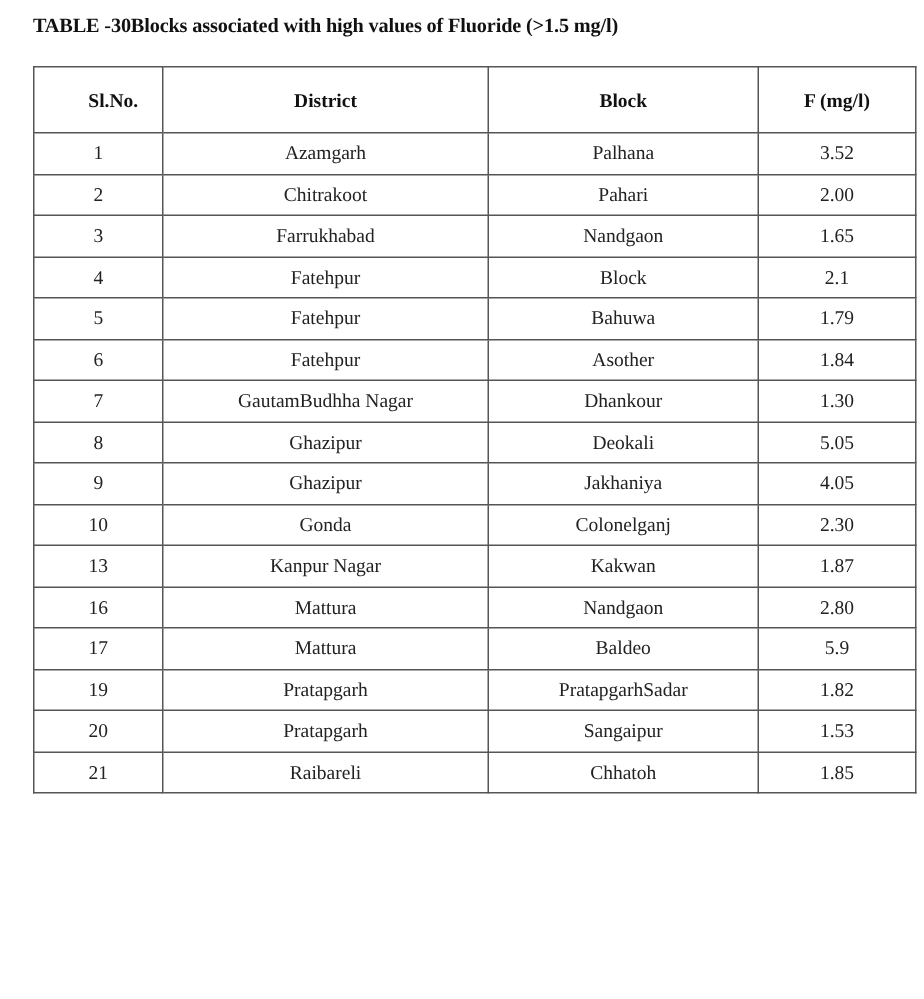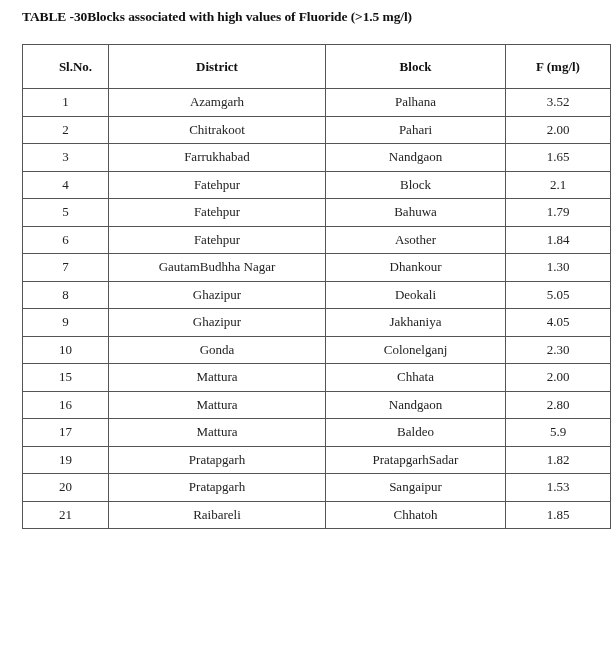--- a/index.html
+++ b/index.html
@@ -135,24 +135,24 @@
         <td class="c-block">Jakhaniya</td>
         <td class="c-f">4.05</td>
       </tr>
       <tr>
         <td class="c-sl">10</td>
         <td class="c-dist">Gonda</td>
         <td class="c-block">Colonelganj</td>
         <td class="c-f">2.30</td>
       </tr>
       <tr>
-        <td class="c-sl">15</td>
-        <td class="c-dist">Mattura</td>
-        <td class="c-block">Chhata</td>
-        <td class="c-f">2.00</td>
+        <td class="c-sl">13</td>
+        <td class="c-dist">Kanpur Nagar</td>
+        <td class="c-block">Kakwan</td>
+        <td class="c-f">1.87</td>
       </tr>
       <tr>
         <td class="c-sl">16</td>
         <td class="c-dist">Mattura</td>
         <td class="c-block">Nandgaon</td>
         <td class="c-f">2.80</td>
       </tr>
       <tr>
         <td class="c-sl">17</td>
         <td class="c-dist">Mattura</td>

